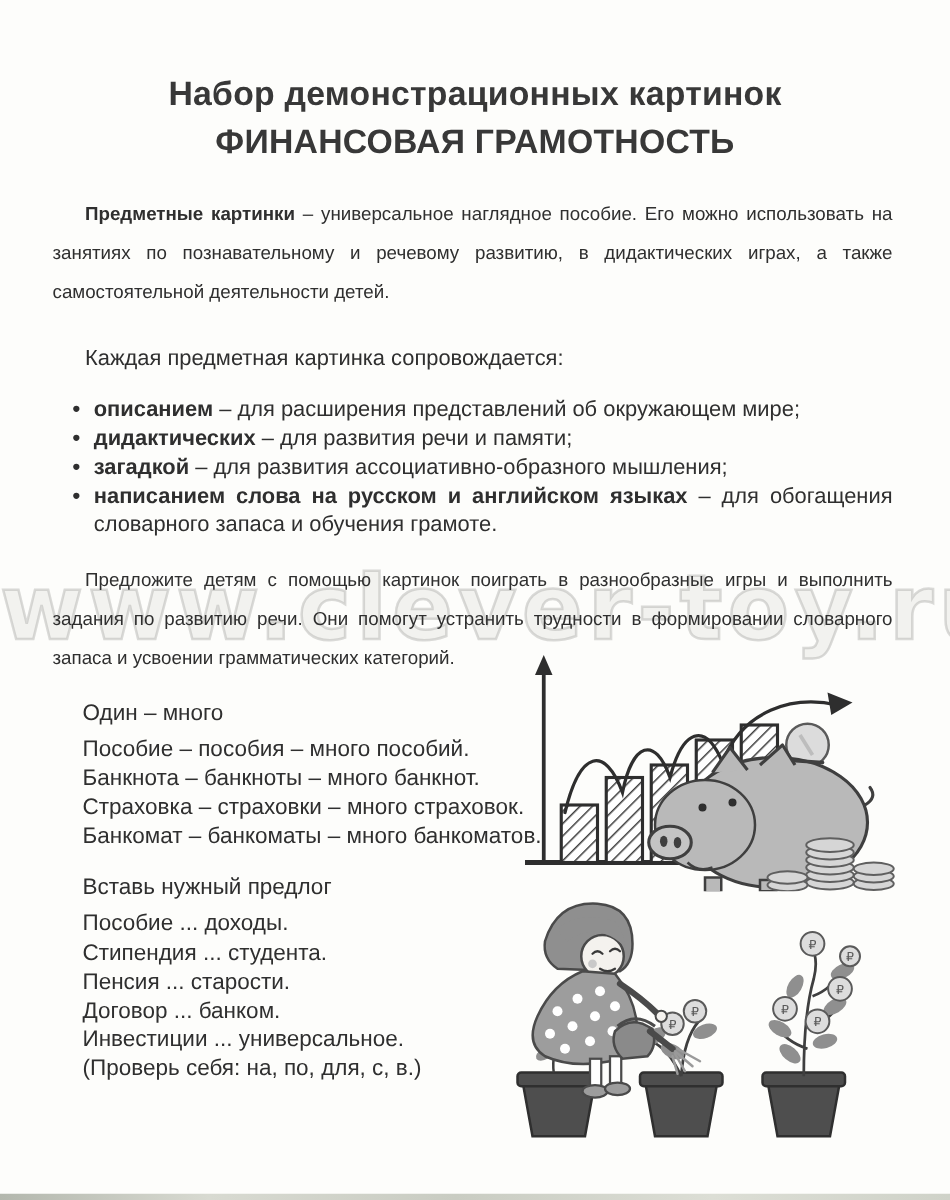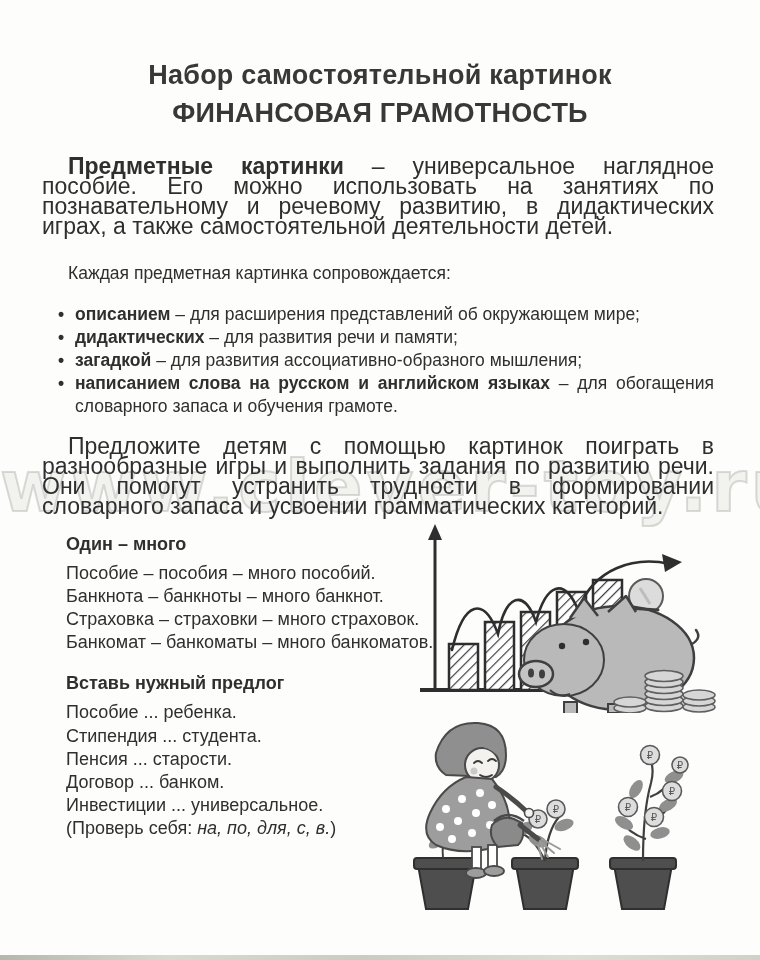--- a/index.html
+++ b/index.html
@@ -13,21 +13,21 @@
   .page{position:relative;width:760px;height:960px;overflow:hidden;}
   .content{position:relative;z-index:1;}
 
   
   .title-block{padding-top:56px;text-align:center;color:#383838;}
   .title-line{font-size:27px;font-weight:bold;line-height:38px;letter-spacing:.2px;}
 
   
   .para{
     margin:0 46px 0 42px;
-    font-size:23px;line-height:20px;
+    font-size:15px;line-height:31px;
     text-align:justify;
     text-indent:26px;
   }
   .intro{margin-top:24px;}
   .lead{font-weight:bold;}
   .accompanied{margin-top:26px;font-size:17.5px;line-height:23px;margin-left:68px;margin-right:46px;}
 
   
   ul.bullets{
     list-style:none;margin:7px 46px 0 58px;padding:0;
@@ -51,45 +51,45 @@
     -webkit-text-stroke:2px rgba(166,166,162,0.40);
     white-space:nowrap;
     pointer-events:none;
     user-select:none;
   }
 
   
   .section{margin-left:66px;width:400px;}
   .section-one-many{margin-top:17px;}
   .section-preposition{margin-top:18px;}
-  .section-heading{font-size:18px;font-weight:bold;line-height:23px;margin-bottom:6px;}
+  .section-heading{font-size:18px;font-weight:normal;line-height:23px;margin-bottom:6px;}
   .section-line{font-size:18px;line-height:23.2px;}
   .check-line{font-size:18px;line-height:23.2px;}
-  .check-answers{font-style:italic;margin-left:5px;}
+  .check-answers{margin-left:5px;}
 
   
   .ill-piggy{position:absolute;left:412px;top:518px;width:305px;height:195px;z-index:1;}
   .ill-plants{position:absolute;left:388px;top:713px;width:335px;height:205px;z-index:1;}
 
   
   .bottom-strip{
     position:absolute;left:0;bottom:0;width:760px;height:5px;z-index:2;
     background:linear-gradient(90deg,#b3b7ad,#d8dad1 22%,#c9ccc2 48%,#dcded5 75%,#cfd2c8);
   }
 </style>
 </head>
 <body>
 
 <div class="page">
 
   <div class="watermark">www.clever-toy.ru</div>
 
   <div class="content">
     <div class="title-block">
-      <div class="title-line">Набор самостоятельной картинок</div>
+      <div class="title-line">Набор демонстрационных картинок</div>
       <div class="title-line">ФИНАНСОВАЯ ГРАМОТНОСТЬ</div>
     </div>
 
     <p class="para intro"><span class="lead">Предметные картинки</span><span> – универсальное наглядное пособие. Его можно использовать на занятиях по познавательному и речевому развитию, в дидактических играх, а также самостоятельной деятельности детей.</span></p>
 
     <p class="accompanied">Каждая предметная картинка сопровождается:</p>
 
     <ul class="bullets">
       <li><span class="term">описанием</span><span> – для расширения представлений об окружающем мире;</span></li>
       <li><span class="term">дидактических</span><span> – для развития речи и памяти;</span></li>
@@ -102,21 +102,21 @@
     <div class="section section-one-many">
       <div class="section-heading">Один – много</div>
       <div class="section-line">Пособие – пособия – много пособий.</div>
       <div class="section-line">Банкнота – банкноты – много банкнот.</div>
       <div class="section-line">Страховка – страховки – много страховок.</div>
       <div class="section-line">Банкомат – банкоматы – много банкоматов.</div>
     </div>
 
     <div class="section section-preposition">
       <div class="section-heading">Вставь нужный предлог</div>
-      <div class="section-line">Пособие ... ребенка.</div>
+      <div class="section-line">Пособие ... доходы.</div>
       <div class="section-line">Стипендия ... студента.</div>
       <div class="section-line">Пенсия ... старости.</div>
       <div class="section-line">Договор ... банком.</div>
       <div class="section-line">Инвестиции ... универсальное.</div>
       <div class="check-line"><span>(Проверь себя:</span><span class="check-answers">на, по, для, с, в.</span><span>)</span></div>
     </div>
   </div>
 
   <svg class="ill-piggy" viewBox="0 0 305 195" aria-hidden="true">
     <defs>

